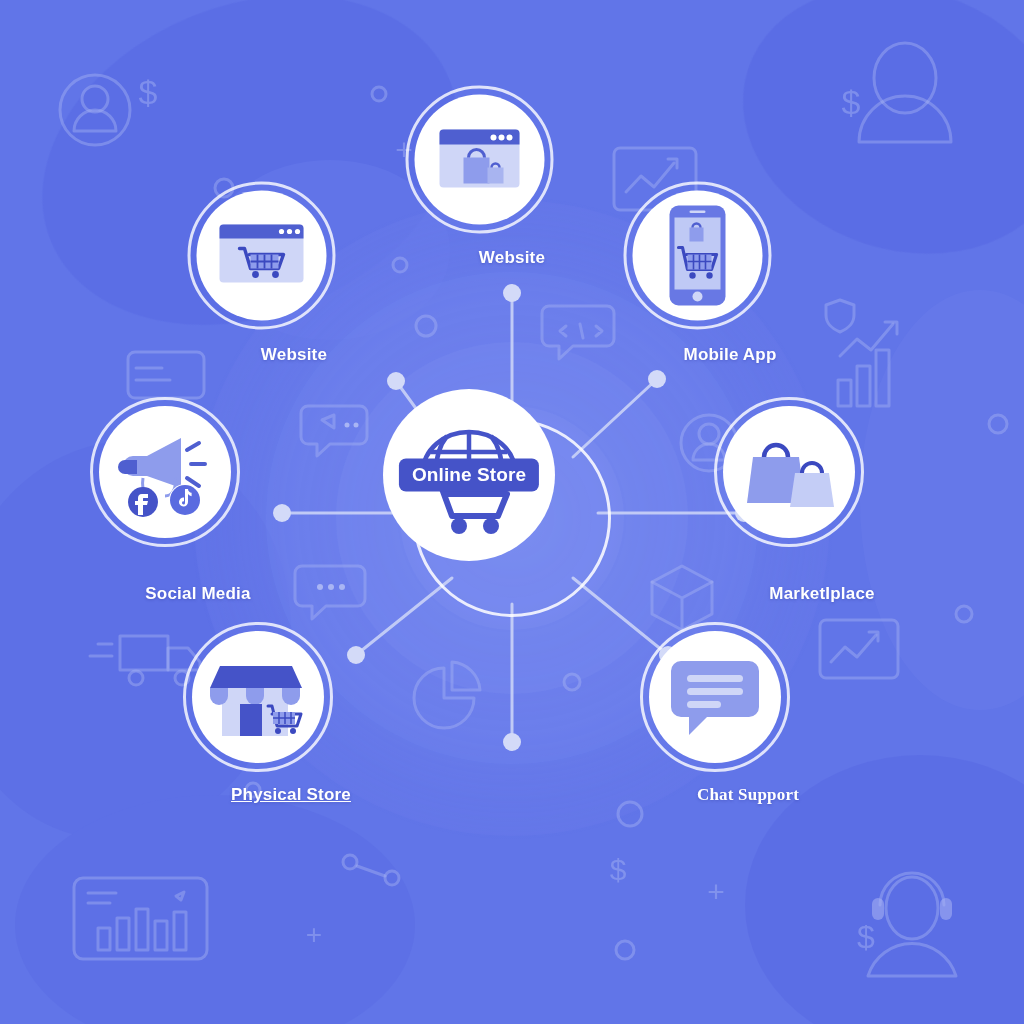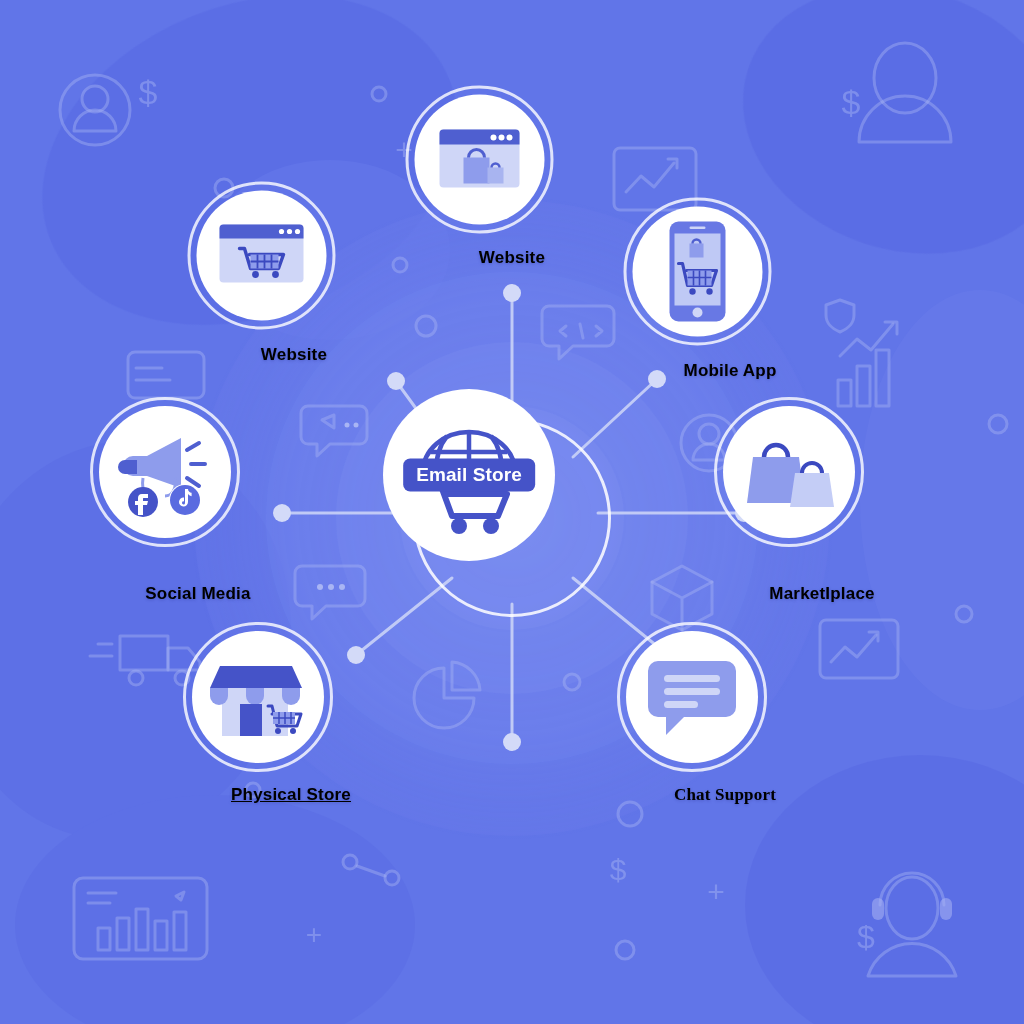--- a/index.html
+++ b/index.html
@@ -19,21 +19,21 @@
     display:flex;align-items:center;justify-content:center;
     box-sizing:border-box;
   }
   .node-ring{
     position:absolute;border-radius:50%;
     border:3px solid rgba(255,255,255,0.80);
     box-sizing:border-box;pointer-events:none;
   }
   .node-label{
     position:absolute;left:50%;transform:translateX(-50%);
-    white-space:nowrap;color:#000000;font-weight:bold;
+    white-space:nowrap;color:#ffffff;font-weight:bold;
     font-size:17px;letter-spacing:.2px;
     text-shadow:0 1px 3px rgba(40,50,140,.35);
   }
   .hub{position:absolute;transform:translate(-50%,-50%);}
   .hub-circle{
     width:172px;height:172px;border-radius:50%;background:#fff;
     display:flex;align-items:center;justify-content:center;
     position:relative;
   }
   .hub-ring{
@@ -274,21 +274,21 @@
           <path d="M24 30h5l6 20h28l5-14H34" fill="none" stroke="#3B49C0" stroke-width="3.4" stroke-linejoin="round" stroke-linecap="round"></path>
           <rect x="35" y="36" width="28" height="14" fill="#8E9CEC"></rect>
           <path d="M42 36v14M49 36v14M56 36v14M35 43h28" stroke="#3B49C0" stroke-width="1.8"></path>
           <circle cx="40" cy="56" r="3.4" fill="#3B49C0"></circle>
             <circle cx="60" cy="56" r="3.4" fill="#3B49C0"></circle>
         </svg>
       </div>
       <div class="node-label" style="top:89px;">Website</div>
     </div>
 
-    <div class="node" style="left:730px;top:304px;text-decoration:underline;">
+    <div class="node" style="left:730px;top:288px;text-decoration:underline;">
       <div class="node-ring" style="width:148px;height:148px;top:-74px;left:-74px;"></div>
       <div class="node-circle" style="width:130px;height:130px;margin:-65px 0 0 -65px;">
         <svg width="68" height="104" viewBox="0 0 68 104">
           <rect x="6" y="2" width="56" height="100" rx="9" fill="#6878E4"></rect>
           <rect x="11" y="14" width="46" height="72" fill="#BFC9F5"></rect>
           <rect x="26" y="7" width="16" height="2.6" rx="1.3" fill="#CFD6F7"></rect>
           <circle cx="34" cy="93" r="5" fill="#CFD6F7"></circle>
           <path d="M26 24h14v14H26z" fill="#8E9CEC"></path>
           <path d="M29 24a4 4 0 0 1 8 0" fill="none" stroke="#4F5FD0" stroke-width="2.4"></path>
           <path d="M15 44h4l5 22h24l5-15H23" fill="none" stroke="#3B49C0" stroke-width="3.2" stroke-linejoin="round" stroke-linecap="round"></path>
@@ -347,21 +347,21 @@
           <path d="M62 52h4l5 20h20l4-12H66" fill="none" stroke="#3B49C0" stroke-width="3" stroke-linejoin="round" stroke-linecap="round"></path>
           <rect x="67" y="58" width="22" height="12" fill="#8E9CEC"></rect>
           <path d="M73 58v12M79 58v12M85 58v12M67 64h22" stroke="#3B49C0" stroke-width="1.5"></path>
           <circle cx="72" cy="77" r="3" fill="#3B49C0"></circle>
             <circle cx="87" cy="77" r="3" fill="#3B49C0"></circle>
         </svg>
       </div>
       <div class="node-label" style="top:88px;text-decoration:underline;">Physical Store</div>
     </div>
 
-    <div class="node" style="left:725px;top:730px;font-family:Liberation Serif, serif;">
+    <div class="node" style="left:748px;top:730px;font-family:Liberation Serif, serif;">
       <div class="node-ring" style="width:150px;height:150px;top:-75px;left:-75px;"></div>
       <div class="node-circle" style="width:132px;height:132px;margin:-66px 0 0 -66px;">
         <svg width="92" height="84" viewBox="0 0 92 84">
           <path d="M12 6h68a10 10 0 0 1 10 10v36a10 10 0 0 1-10 10H38L20 80V62h-8A10 10 0 0 1 2 52V16A10 10 0 0 1 12 6z" fill="#8E9CEC"></path>
           <rect x="18" y="20" width="56" height="7" rx="3.5" fill="#CFD6F7"></rect>
           <rect x="18" y="33" width="56" height="7" rx="3.5" fill="#CFD6F7"></rect>
           <rect x="18" y="46" width="34" height="7" rx="3.5" fill="#CFD6F7"></rect>
         </svg>
       </div>
       <div class="node-label" style="top:88px;">Chat Support</div>
@@ -374,18 +374,18 @@
         <svg width="128" height="118" viewBox="0 0 128 118">
           <g fill="none" stroke="#4553C8" stroke-width="4.5">
             <path d="M18 56a46 40 0 0 1 92 0"></path>
             <path d="M64 16v40M42 20c-8 10-11 24-11 36M86 20c8 10 11 24 11 36"></path>
             <path d="M26 36h76M19 52h90"></path>
           </g>
           <path d="M28 70h8l11 30h46l9-22H40" fill="none" stroke="#4553C8" stroke-width="6" stroke-linejoin="round" stroke-linecap="round"></path>
           <circle cx="54" cy="110" r="8" fill="#4553C8"></circle>
           <circle cx="86" cy="110" r="8" fill="#4553C8"></circle>
         </svg>
-        <div class="hub-label">Email Store</div>
+        <div class="hub-label">Online Store</div>
       </div>
     </div>
 
   </div>
 </div>
 
 </body></html>

